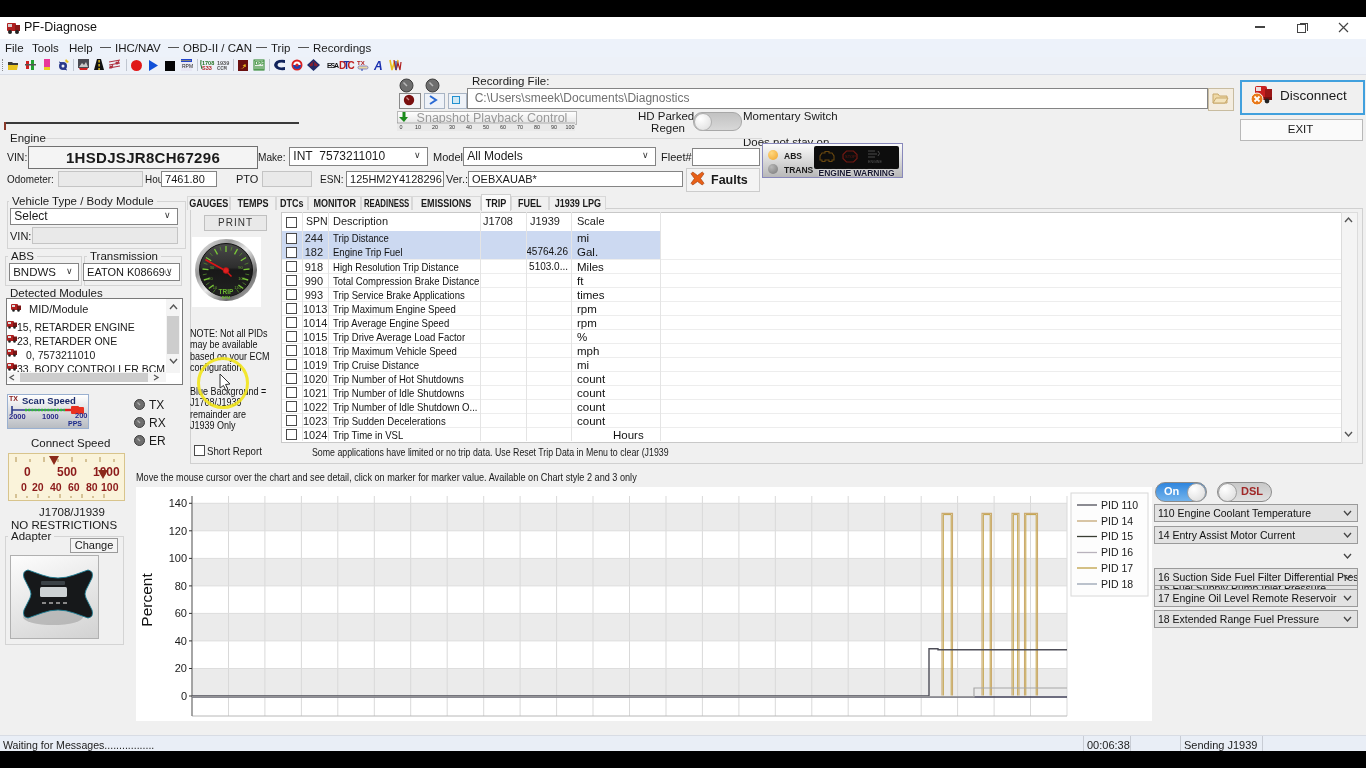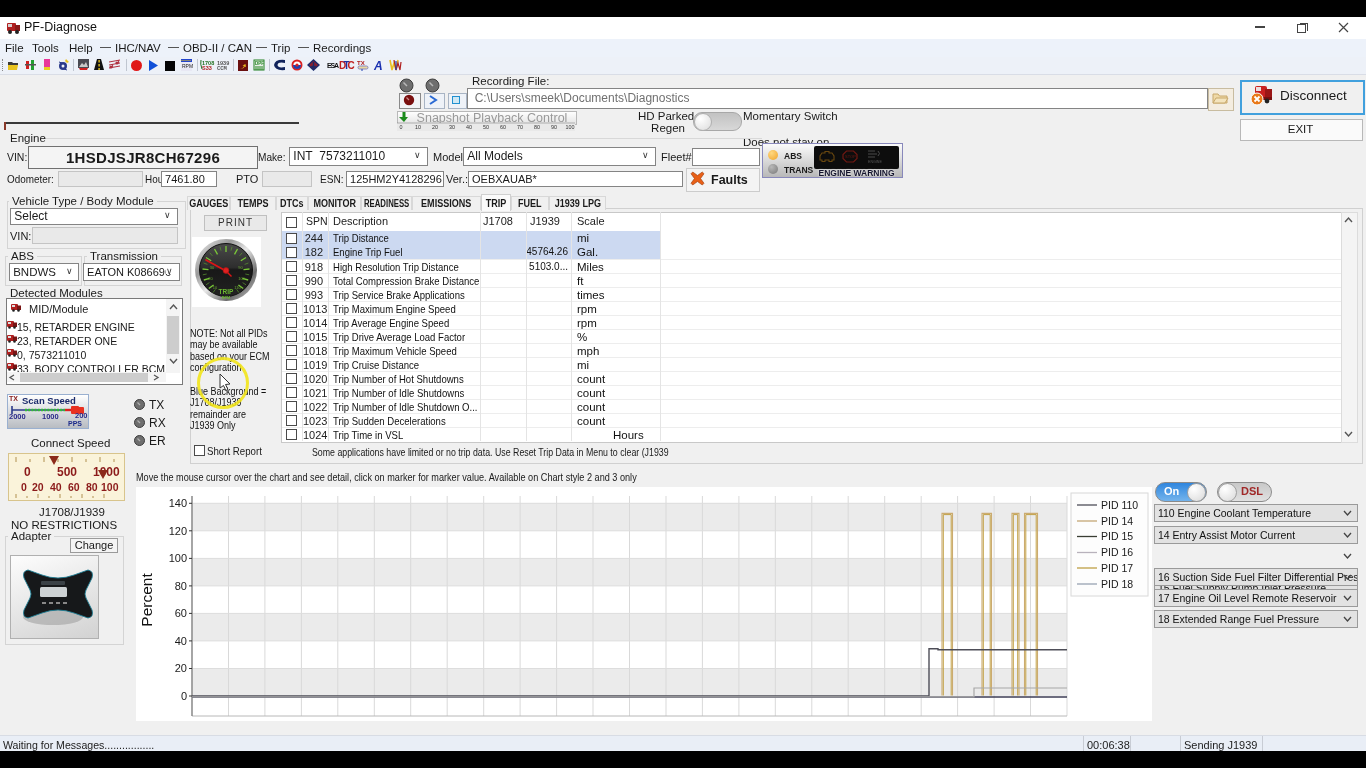--- a/index.html
+++ b/index.html
@@ -324,21 +324,21 @@
         </defs>
       <use href="#trk" x="5" y="6"></use>
       <use href="#trk" x="1" y="23"></use>
       <use href="#trk" x="1" y="37"></use>
       <use href="#trk" x="1" y="51"></use>
       <use href="#trk" x="1" y="65"></use>
     </svg>
     <div class="lbl" style="left:29px;top:303px;font-size:11px;">MID/Module</div>
     <div class="lbl" style="left:17px;top:321px;font-size:10.5px;">15, RETARDER ENGINE</div>
     <div class="lbl" style="left:17px;top:335px;font-size:10.5px;">23, RETARDER ONE</div>
-    <div class="lbl" style="left:17px;top:349px;font-size:10.5px;">0, 7573211010</div>
+    <div class="lbl" style="left:26px;top:349px;font-size:10.5px;">0, 7573211010</div>
     <div class="lbl" style="left:17px;top:363px;font-size:10.5px;">33, BODY CONTROLLER BCM</div>
     <div class="abs" style="left:166px;top:299px;width:14px;height:74px;background:#f4f4f4;"></div>
     <div class="abs" style="left:167px;top:316px;width:12px;height:38px;background:#cdcdcd;"></div>
     <svg style="left:169px;top:304px;" width="9" height="6" viewBox="0 0 9 6">
         <path d="M1 5 L4.5 1 8 5" stroke="#555" stroke-width="1.4" fill="none"></path>
       </svg>
     <svg style="left:169px;top:358px;" width="9" height="6" viewBox="0 0 9 6">
         <path d="M1 1 L4.5 5 8 1" stroke="#555" stroke-width="1.4" fill="none"></path>
       </svg>
     <div class="abs" style="left:7px;top:372px;width:159px;height:10px;background:#f4f4f4;"></div>

